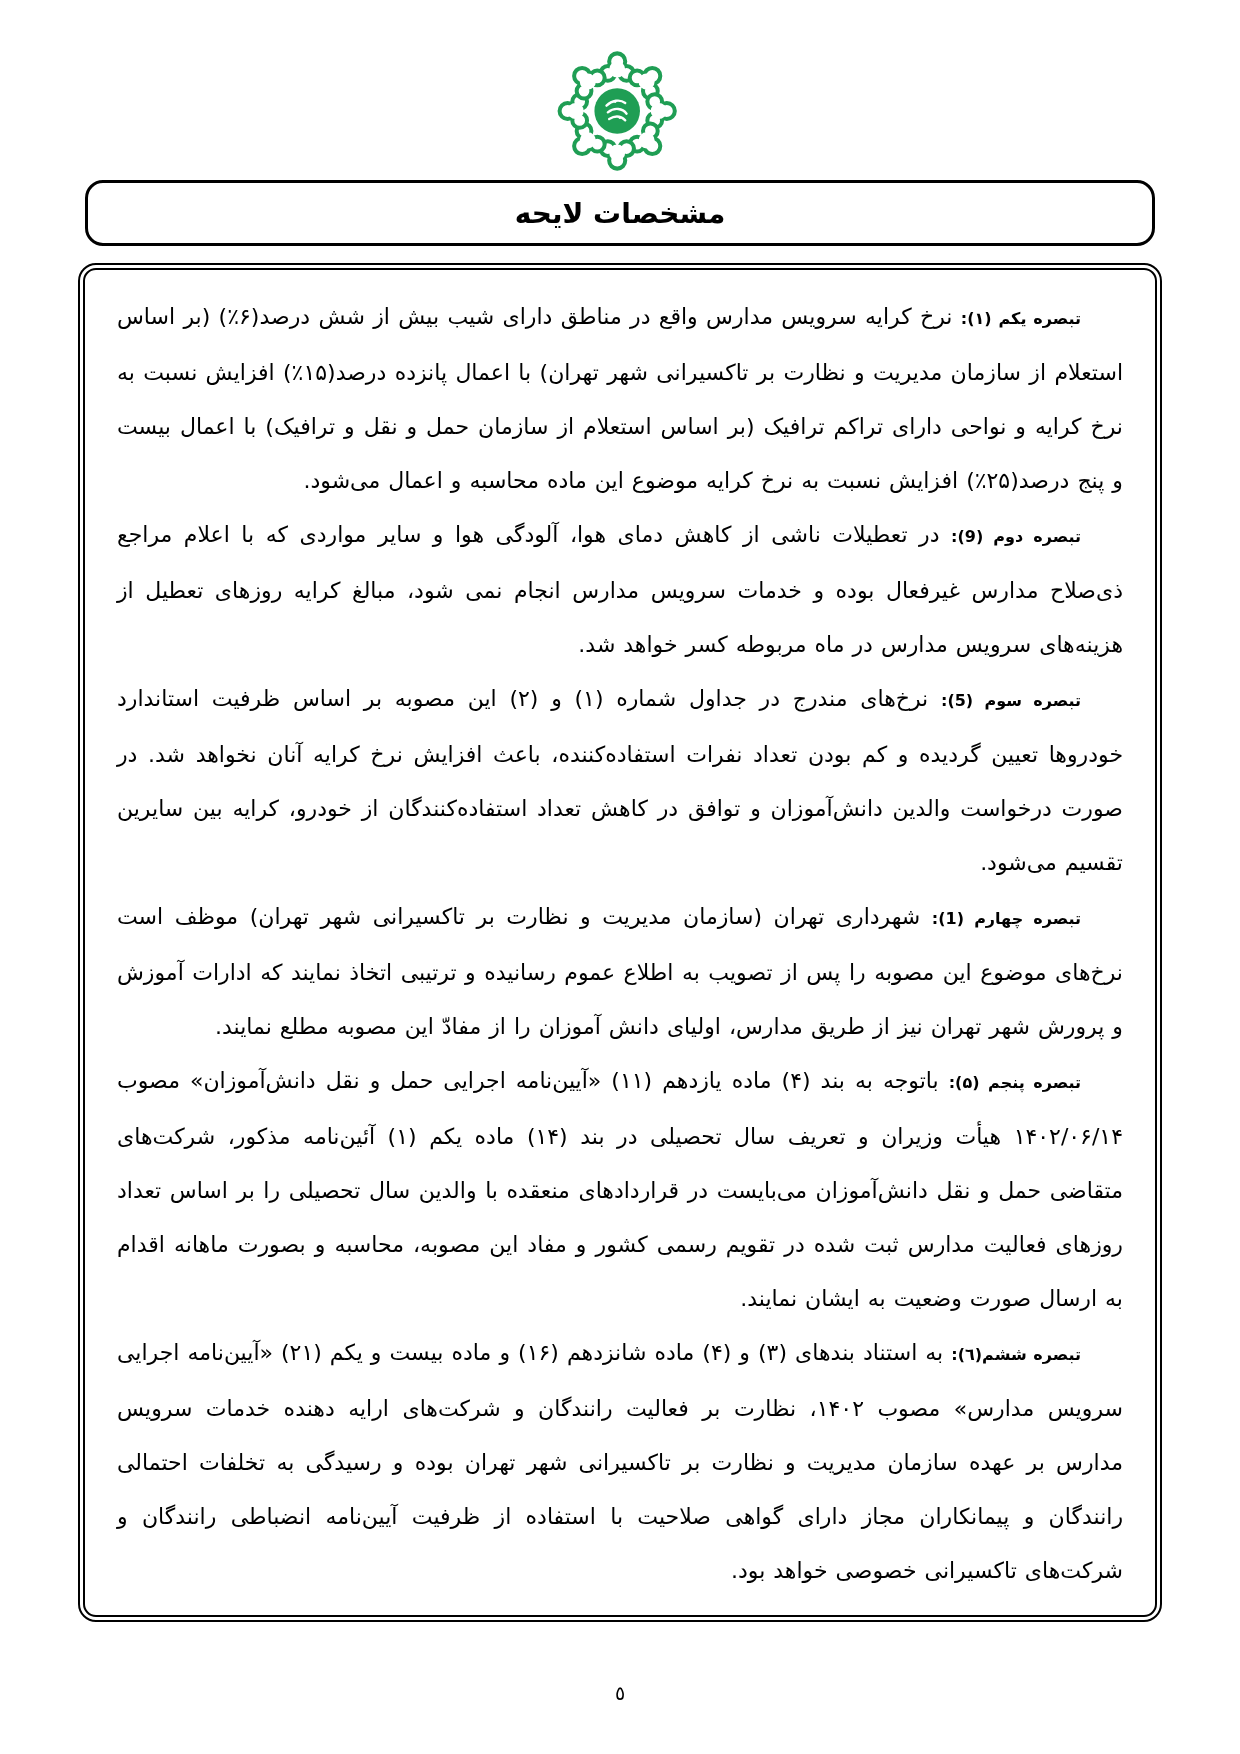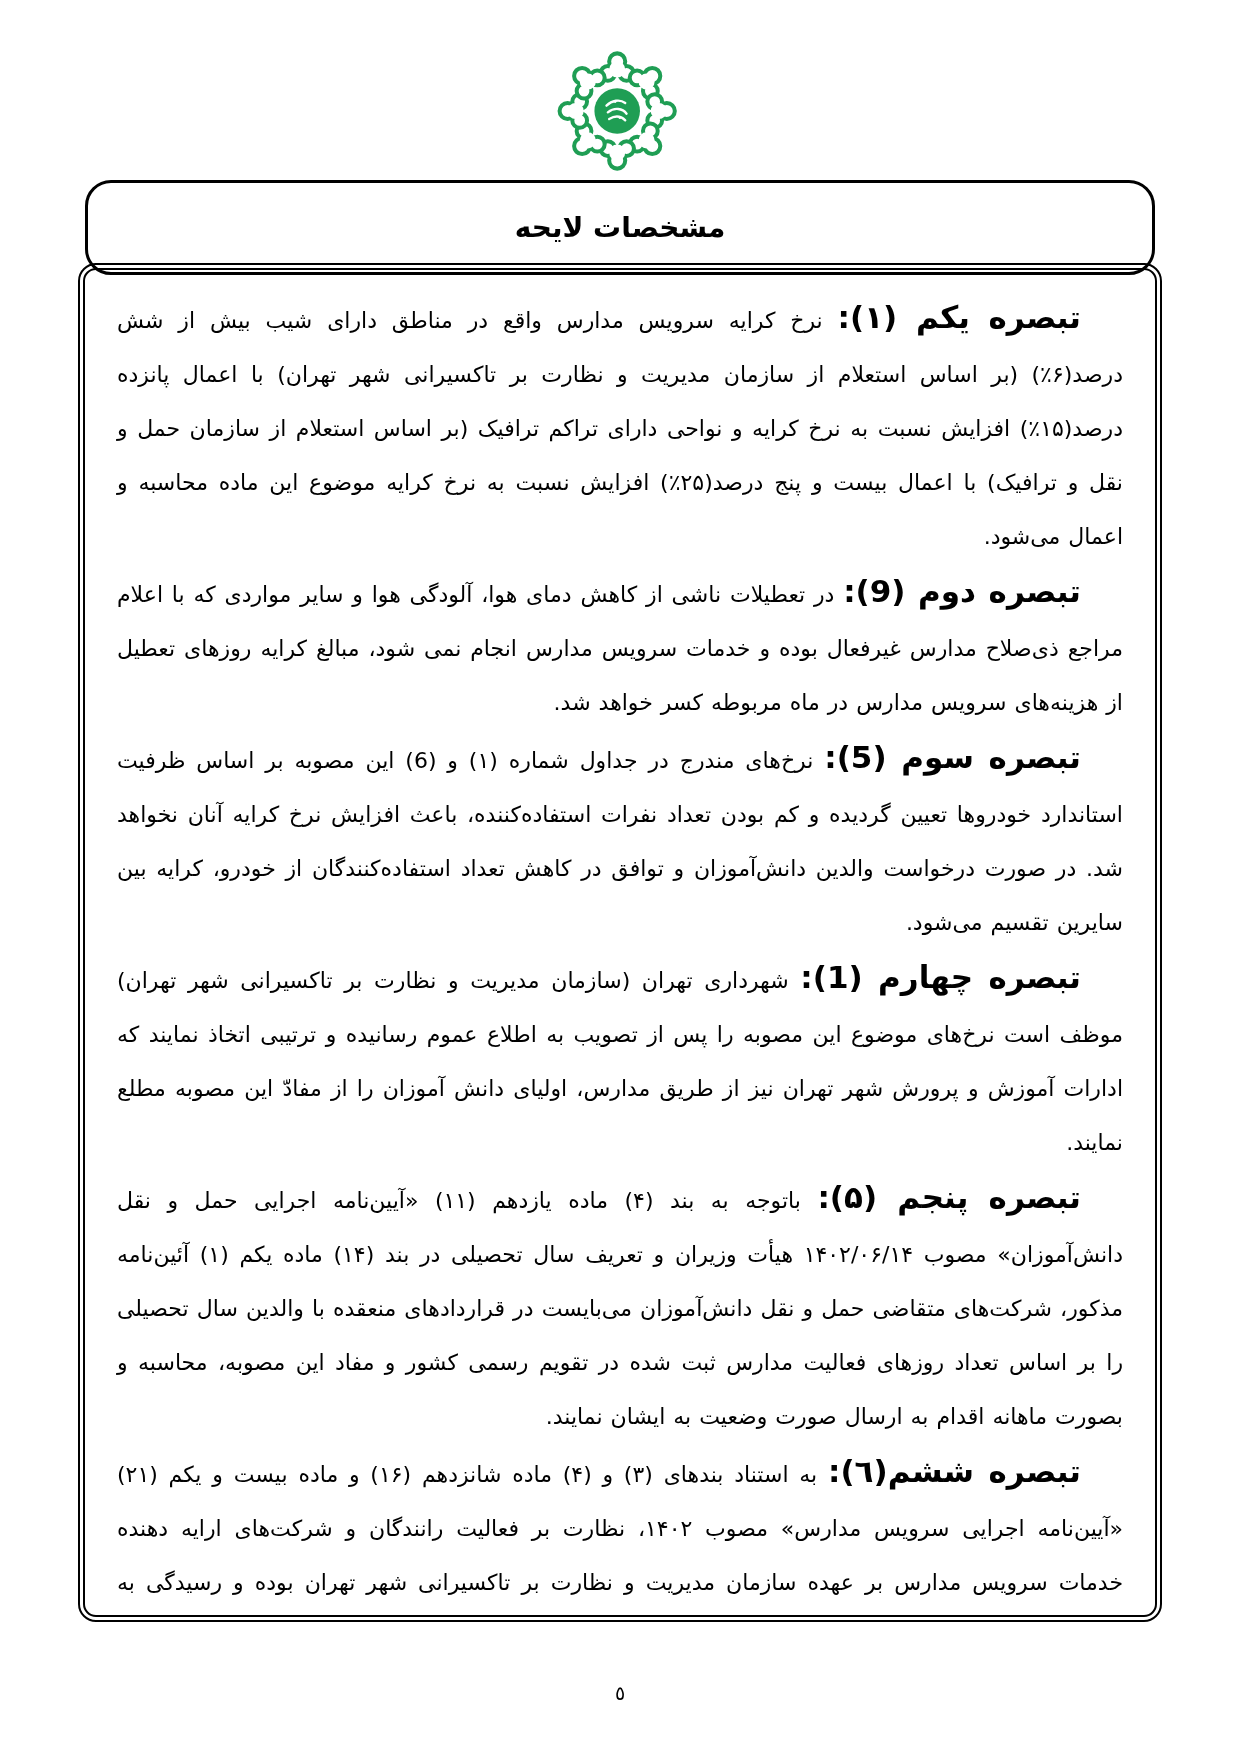--- a/index.html
+++ b/index.html
@@ -19,23 +19,23 @@
     transform: translateX(-52%);
     width: 140px;
     height: 134px;
   }
   .logo-wrap svg { width: 100%; height: 100%; display: block; }
   .title-box {
     position: absolute;
     top: 180px;
     left: 85px;
     right: 85px;
-    height: 95px;
+    height: 66px;
     border: 3px solid #000;
-    border-radius: 26px;
+    border-radius: 18px;
     display: flex;
     align-items: center;
     justify-content: center;
   }
   .title-box .title-text {
     font-weight: bold;
     font-size: 28px;
   }
   .content-box {
     position: absolute;
@@ -51,21 +51,21 @@
   .note {
     direction: rtl;
     text-align: justify;
     font-size: 22px;
     line-height: 54px;
     text-indent: 42px;
     word-spacing: 1px;
   }
   .note-label {
     font-weight: bold;
-    font-size: 31px;
+    font-size: 16px;
   }
   .page-number {
     position: absolute;
     bottom: 50px;
     left: 0;
     right: 0;
     text-align: center;
     font-size: 19px;
   }
 </style>
@@ -99,19 +99,19 @@
   </svg>
 </div>
 
 <div class="title-box">
   <span class="title-text">مشخصات لایحه</span>
 </div>
 
 <div class="content-box">
   <p class="note"><span class="note-label">تبصره یکم (۱):</span> <span class="note-text">نرخ کرایه سرویس مدارس واقع در مناطق دارای شیب بیش از شش درصد(۶٪) (بر اساس استعلام از سازمان مدیریت و نظارت بر تاکسیرانی شهر تهران) با اعمال پانزده درصد(۱۵٪) افزایش نسبت به نرخ کرایه و نواحی دارای تراکم ترافیک (بر اساس استعلام از سازمان حمل و نقل و ترافیک) با اعمال بیست و پنج درصد(۲۵٪) افزایش نسبت به نرخ کرایه موضوع این ماده محاسبه و اعمال می‌شود.</span></p>
   <p class="note"><span class="note-label">تبصره دوم (9):</span> <span class="note-text">در تعطیلات ناشی از کاهش دمای هوا، آلودگی هوا و سایر مواردی که با اعلام مراجع ذی‌صلاح مدارس غیرفعال بوده و خدمات سرویس مدارس انجام نمی شود، مبالغ کرایه روزهای تعطیل از هزینه‌های سرویس مدارس در ماه مربوطه کسر خواهد شد.</span></p>
-  <p class="note"><span class="note-label">تبصره سوم (5):</span> <span class="note-text">نرخ‌های مندرج در جداول شماره (۱) و (6) این مصوبه بر اساس ظرفیت استاندارد خودروها تعیین گردیده و کم بودن تعداد نفرات استفاده‌کننده، باعث افزایش نرخ کرایه آنان نخواهد شد. در صورت درخواست والدین دانش‌آموزان و توافق در کاهش تعداد استفاده‌کنندگان از خودرو، کرایه بین سایرین تقسیم می‌شود.</span></p>
+  <p class="note"><span class="note-label">تبصره سوم (5):</span> <span class="note-text">نرخ‌های مندرج در جداول شماره (۱) و (۲) این مصوبه بر اساس ظرفیت استاندارد خودروها تعیین گردیده و کم بودن تعداد نفرات استفاده‌کننده، باعث افزایش نرخ کرایه آنان نخواهد شد. در صورت درخواست والدین دانش‌آموزان و توافق در کاهش تعداد استفاده‌کنندگان از خودرو، کرایه بین سایرین تقسیم می‌شود.</span></p>
   <p class="note"><span class="note-label">تبصره چهارم (1):</span> <span class="note-text">شهرداری تهران (سازمان مدیریت و نظارت بر تاکسیرانی شهر تهران) موظف است نرخ‌های موضوع این مصوبه را پس از تصویب به اطلاع عموم رسانیده و ترتیبی اتخاذ نمایند که ادارات آموزش و پرورش شهر تهران نیز از طریق مدارس، اولیای دانش آموزان را از مفادّ این مصوبه مطلع نمایند.</span></p>
   <p class="note"><span class="note-label">تبصره پنجم (۵):</span> <span class="note-text">باتوجه به بند (۴) ماده یازدهم (۱۱) «آیین‌نامه اجرایی حمل و نقل دانش‌آموزان» مصوب ۱۴۰۲/۰۶/۱۴ هیأت وزیران و تعریف سال تحصیلی در بند (۱۴) ماده یکم (۱) آئین‌نامه مذکور، شرکت‌های متقاضی حمل و نقل دانش‌آموزان می‌بایست در قراردادهای منعقده با والدین سال تحصیلی را بر اساس تعداد روزهای فعالیت مدارس ثبت شده در تقویم رسمی کشور و مفاد این مصوبه، محاسبه و بصورت ماهانه اقدام به ارسال صورت وضعیت به ایشان نمایند.</span></p>
   <p class="note"><span class="note-label">تبصره ششم(٦):</span> <span class="note-text">به استناد بندهای (۳) و (۴) ماده شانزدهم (۱۶) و ماده بیست و یکم (۲۱) «آیین‌نامه اجرایی سرویس مدارس» مصوب ۱۴۰۲، نظارت بر فعالیت رانندگان و شرکت‌های ارایه دهنده خدمات سرویس مدارس بر عهده سازمان مدیریت و نظارت بر تاکسیرانی شهر تهران بوده و رسیدگی به تخلفات احتمالی رانندگان و پیمانکاران مجاز دارای گواهی صلاحیت با استفاده از ظرفیت آیین‌نامه انضباطی رانندگان و شرکت‌های تاکسیرانی خصوصی خواهد بود.</span></p>
 </div>
 
 <div class="page-number">٥</div>
 
 </body></html>

